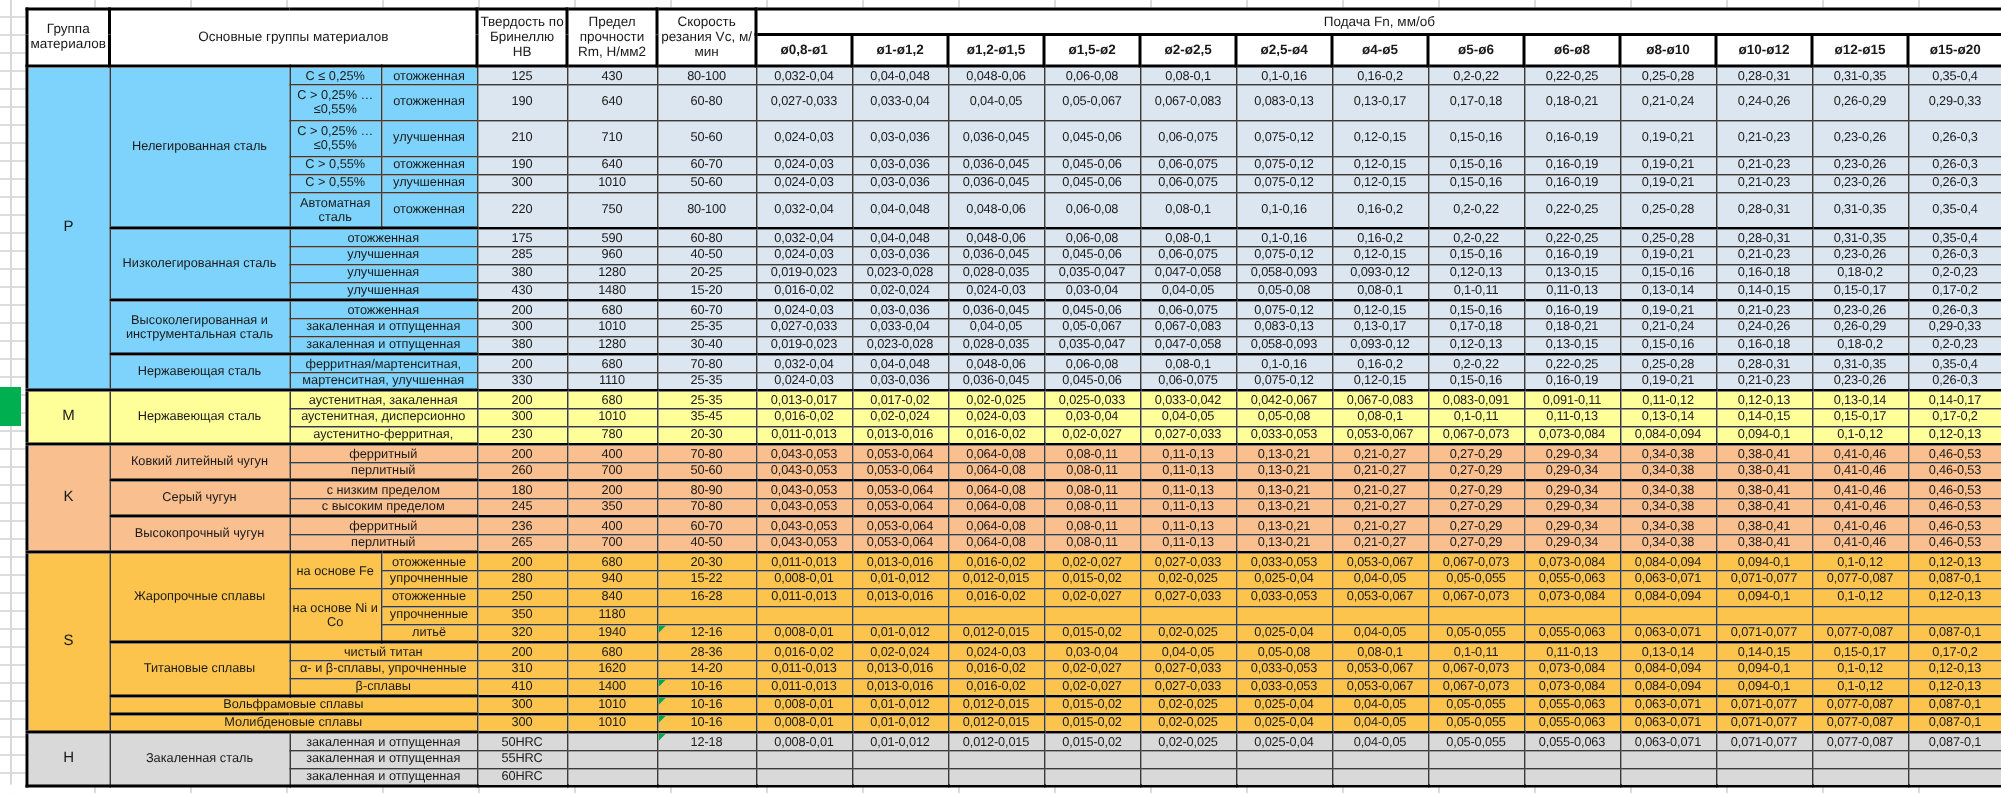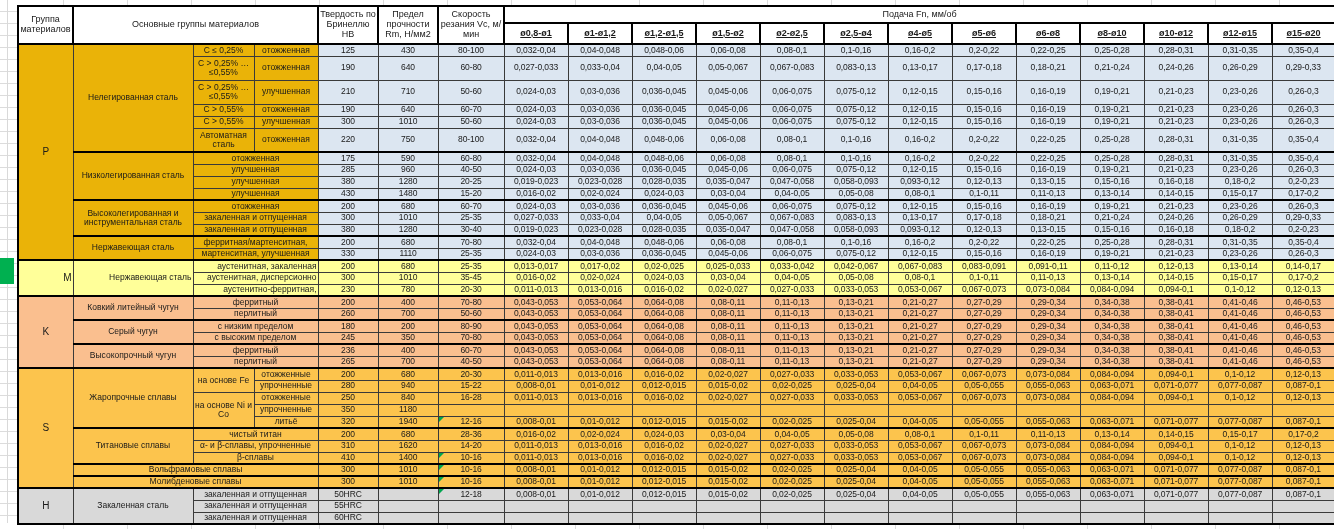--- a/index.html
+++ b/index.html
@@ -13,31 +13,31 @@
   .top-margin{position:absolute;left:0;top:0;width:1334px;height:5px;
     background:repeating-linear-gradient(90deg,#ffffff 0 63px,#dcdcdc 63px 64px);}
   .bottom-margin{position:absolute;left:0;top:523px;width:1334px;height:6px;
     background:repeating-linear-gradient(90deg,#ffffff 0 63px,#dcdcdc 63px 64px);}
   .margin-green{position:absolute;left:0;top:258px;width:14px;height:26px;background:#00B050;}
 
   table{position:absolute;left:17px;top:5px;width:1317px;border-collapse:collapse;
         table-layout:fixed;border:2px solid #000;}
   th,td{padding:0 1px;overflow:hidden;line-height:1.08;vertical-align:middle;text-align:center;}
   thead th{border:2px solid #000;background:#fff;font-weight:normal;font-size:9px;}
-  thead .hr2 th{font-weight:bold;text-decoration:underline;}
+  thead .hr2 th{font-weight:bold;}
   tbody td{border:1px solid #3a3a3a;font-size:9px;}
   tbody tr{height:12px;}
   tbody tr.tall{height:24px;padding-left:18px;}
   tr.hr1{height:17px;margin-top:24px;} tr.hr2{height:21px;}
   .letter{font-size:10px;}
   .lcell{font-size:8.5px;}
   .dcell{white-space:nowrap;position:relative;font-size:8.5px;letter-spacing:-0.1px;}
   .gt{border-top:2px solid #000 !important;}
-  .sec-p{background:#eab308;} .dat-p{background:#DCE6F1;}
-  .sec-m{background:#FFFF99;text-align:right;} .dat-m{background:#FFFF99;}
+  .sec-p{background:#7dd3fc;} .dat-p{background:#DCE6F1;}
+  .sec-m{background:#FFFF99;} .dat-m{background:#FFFF99;}
   .sec-k{background:#FABF8F;} .dat-k{background:#FABF8F;}
   .sec-s{background:#FCC44D;} .dat-s{background:#FCC44D;}
   .sec-h{background:#D9D9D9;} .dat-h{background:#D9D9D9;margin-left:21px;}
   .mk::before{content:'';position:absolute;left:0;top:0;width:0;height:0;
     border-top:5px solid #00A650;border-right:5px solid transparent;}
 </style>
 </head>
 <body>
 
 <div id="stage">

